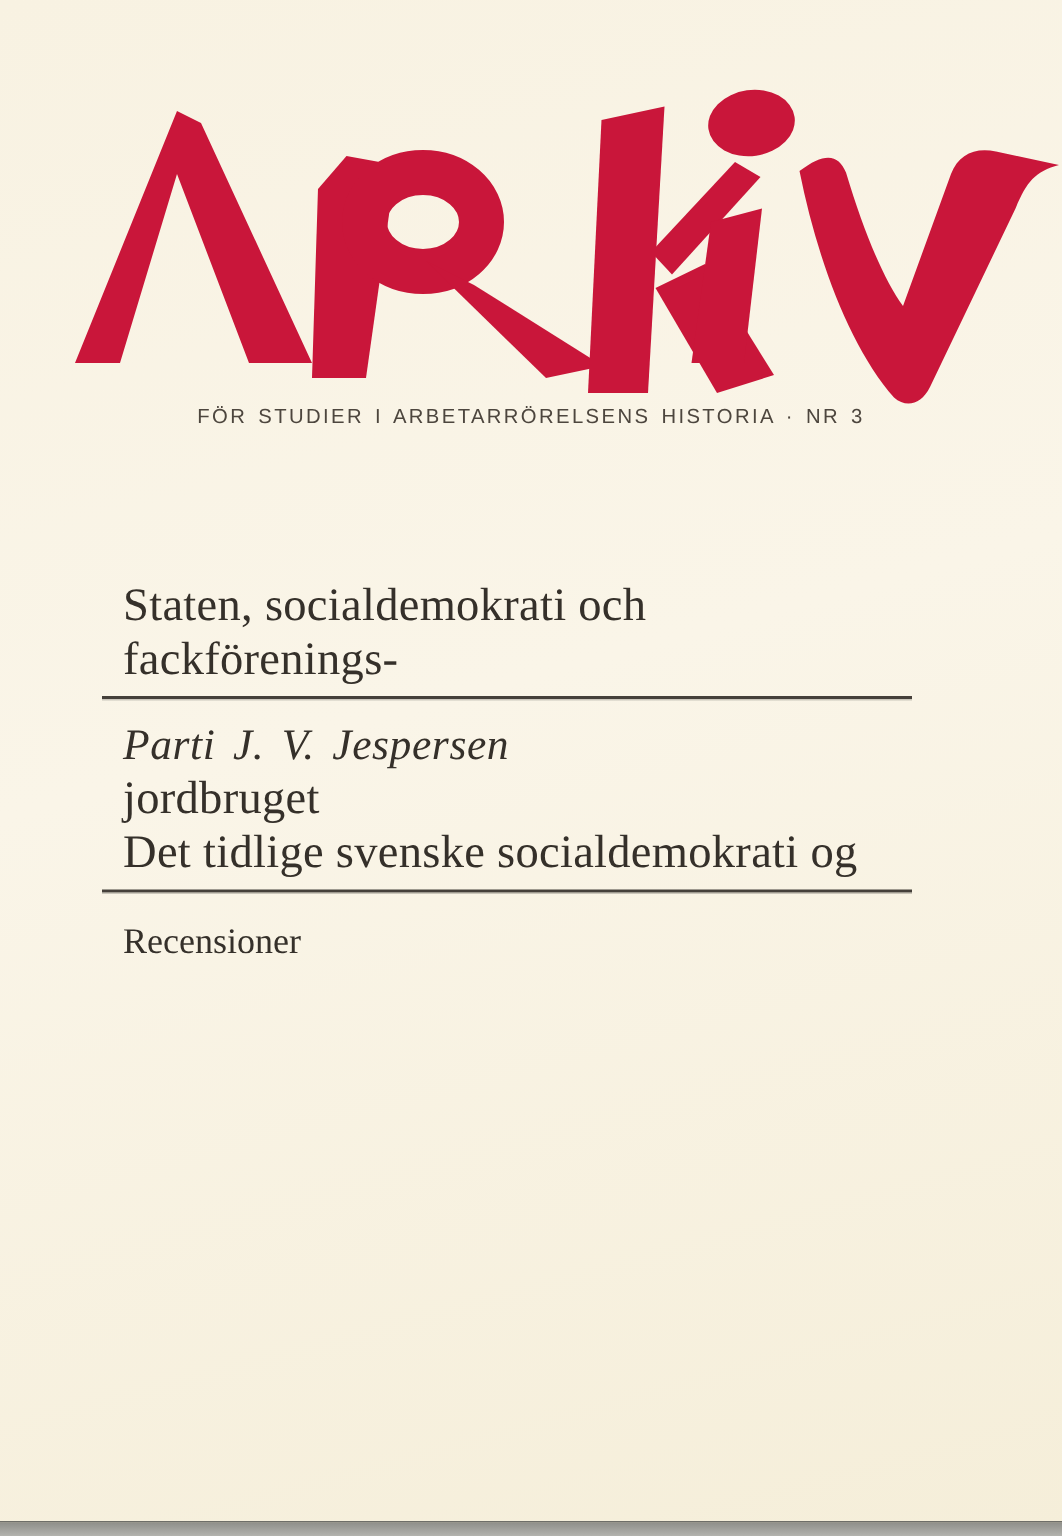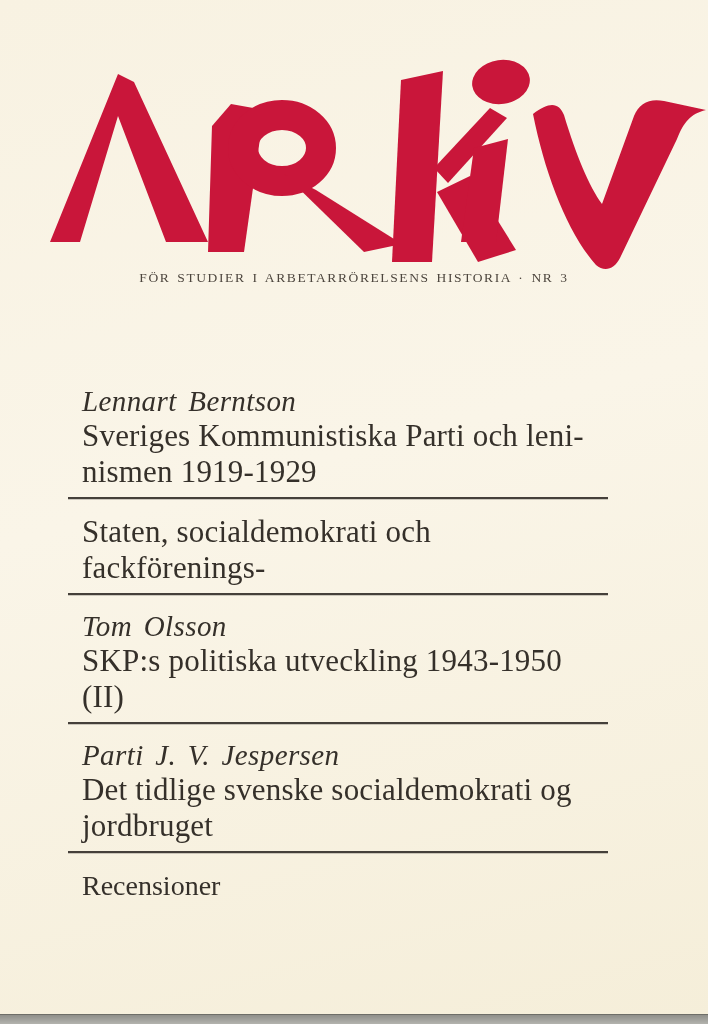--- a/index.html
+++ b/index.html
@@ -29,21 +29,21 @@
     color:var(--logo-red);
     display:block;
   }
   .sr-only{
     position:absolute;width:1px;height:1px;overflow:hidden;
     clip:rect(0 0 0 0);white-space:nowrap;
   }
   .tagline{
     position:absolute;left:0;top:270px;width:708px;
     text-align:center;
-    font-family:Liberation Serif, serif;
+    font-family:Liberation Sans, sans-serif;
     font-size:13.5px;
     letter-spacing:1.6px;
     color:var(--tagline-ink);
     word-spacing:2px;
   }
   
   .toc{
     position:absolute;left:68px;top:385px;width:540px;
   }
   .entry .author{
@@ -60,21 +60,21 @@
     letter-spacing:0.2px;
     padding-left:14px;
   }
   .rule{
     height:0;
     border-top:2px solid var(--rule-color);
     margin:7px 0 15px 0;
     box-shadow:0 1px 0 rgba(69,64,58,0.25);
   }
   .footer-item{
-    font-size:28px;
+    font-size:24px;
     line-height:36px;
     padding-left:14px;
   }
   
   .scan-edge-bottom{
     position:absolute;left:0;bottom:0;width:708px;height:10px;
     background:linear-gradient(180deg, var(--scan-edge-1), var(--scan-edge-2));
     border-top:1px solid #6e6e68;
   }
 </style>
@@ -108,42 +108,31 @@
                C601,51 612,46 626,49 L668,58 C652,62 646,70 639,87 L582,206
                C576,218 566,220 558,213 C529,180 507,122 495,62 Z"></path>
     </svg>
     <span class="sr-only">ARKIV</span>
 
     <div class="tagline">FÖR STUDIER I ARBETARRÖRELSENS HISTORIA · NR 3</div>
   </header>
 
   <main class="toc">
 
-    <section class="entry">
-      <div class="author">Lennart Berntson</div>
-      <div class="title-line">Sveriges Kommunistiska Parti och leni-</div>
-      <div class="title-line">nismen 1919-1929</div>
-      <div class="rule"></div>
-    </section>
 
     <section class="entry">
       <div class="title-line">Staten, socialdemokrati och fackförenings-</div>
       <div class="rule"></div>
     </section>
 
-    <section class="entry">
-      <div class="author">Tom Olsson</div>
-      <div class="title-line">SKP:s politiska utveckling 1943-1950 (II)</div>
-      <div class="rule"></div>
-    </section>
 
     <section class="entry">
       <div class="author">Parti J. V. Jespersen</div>
+      <div class="title-line">jordbruget</div>
       <div class="title-line">Det tidlige svenske socialdemokrati og</div>
-      <div class="title-line">jordbruget</div>
       <div class="rule"></div>
     </section>
 
     <div class="footer-item">Recensioner</div>
   </main>
 
   <div class="scan-edge-bottom"></div>
 </div>
 
 </body></html>

